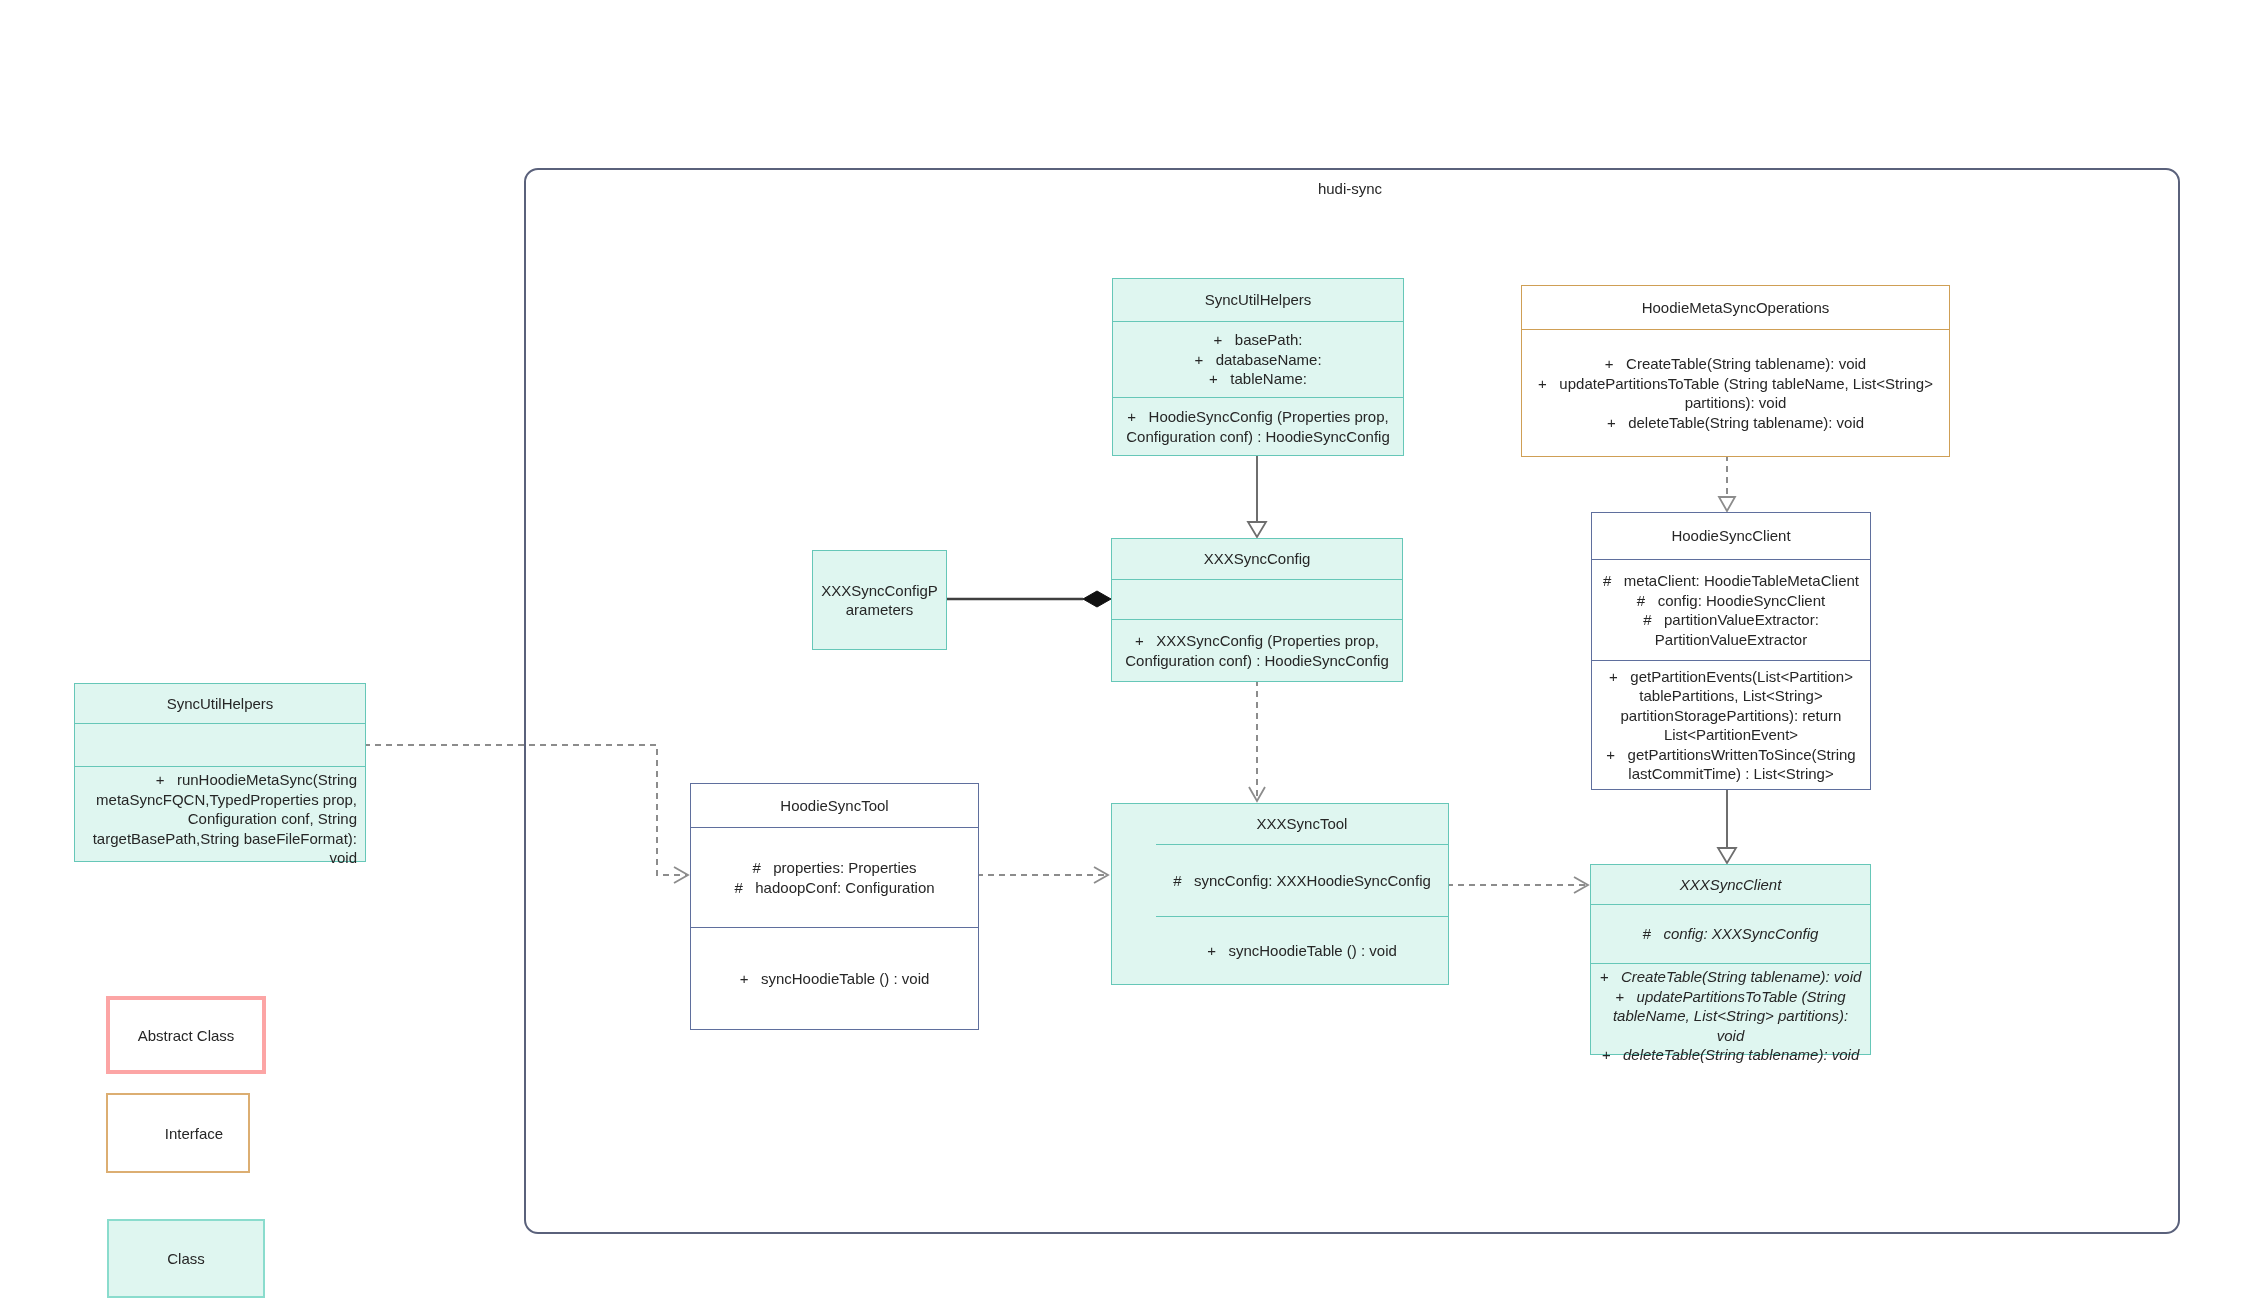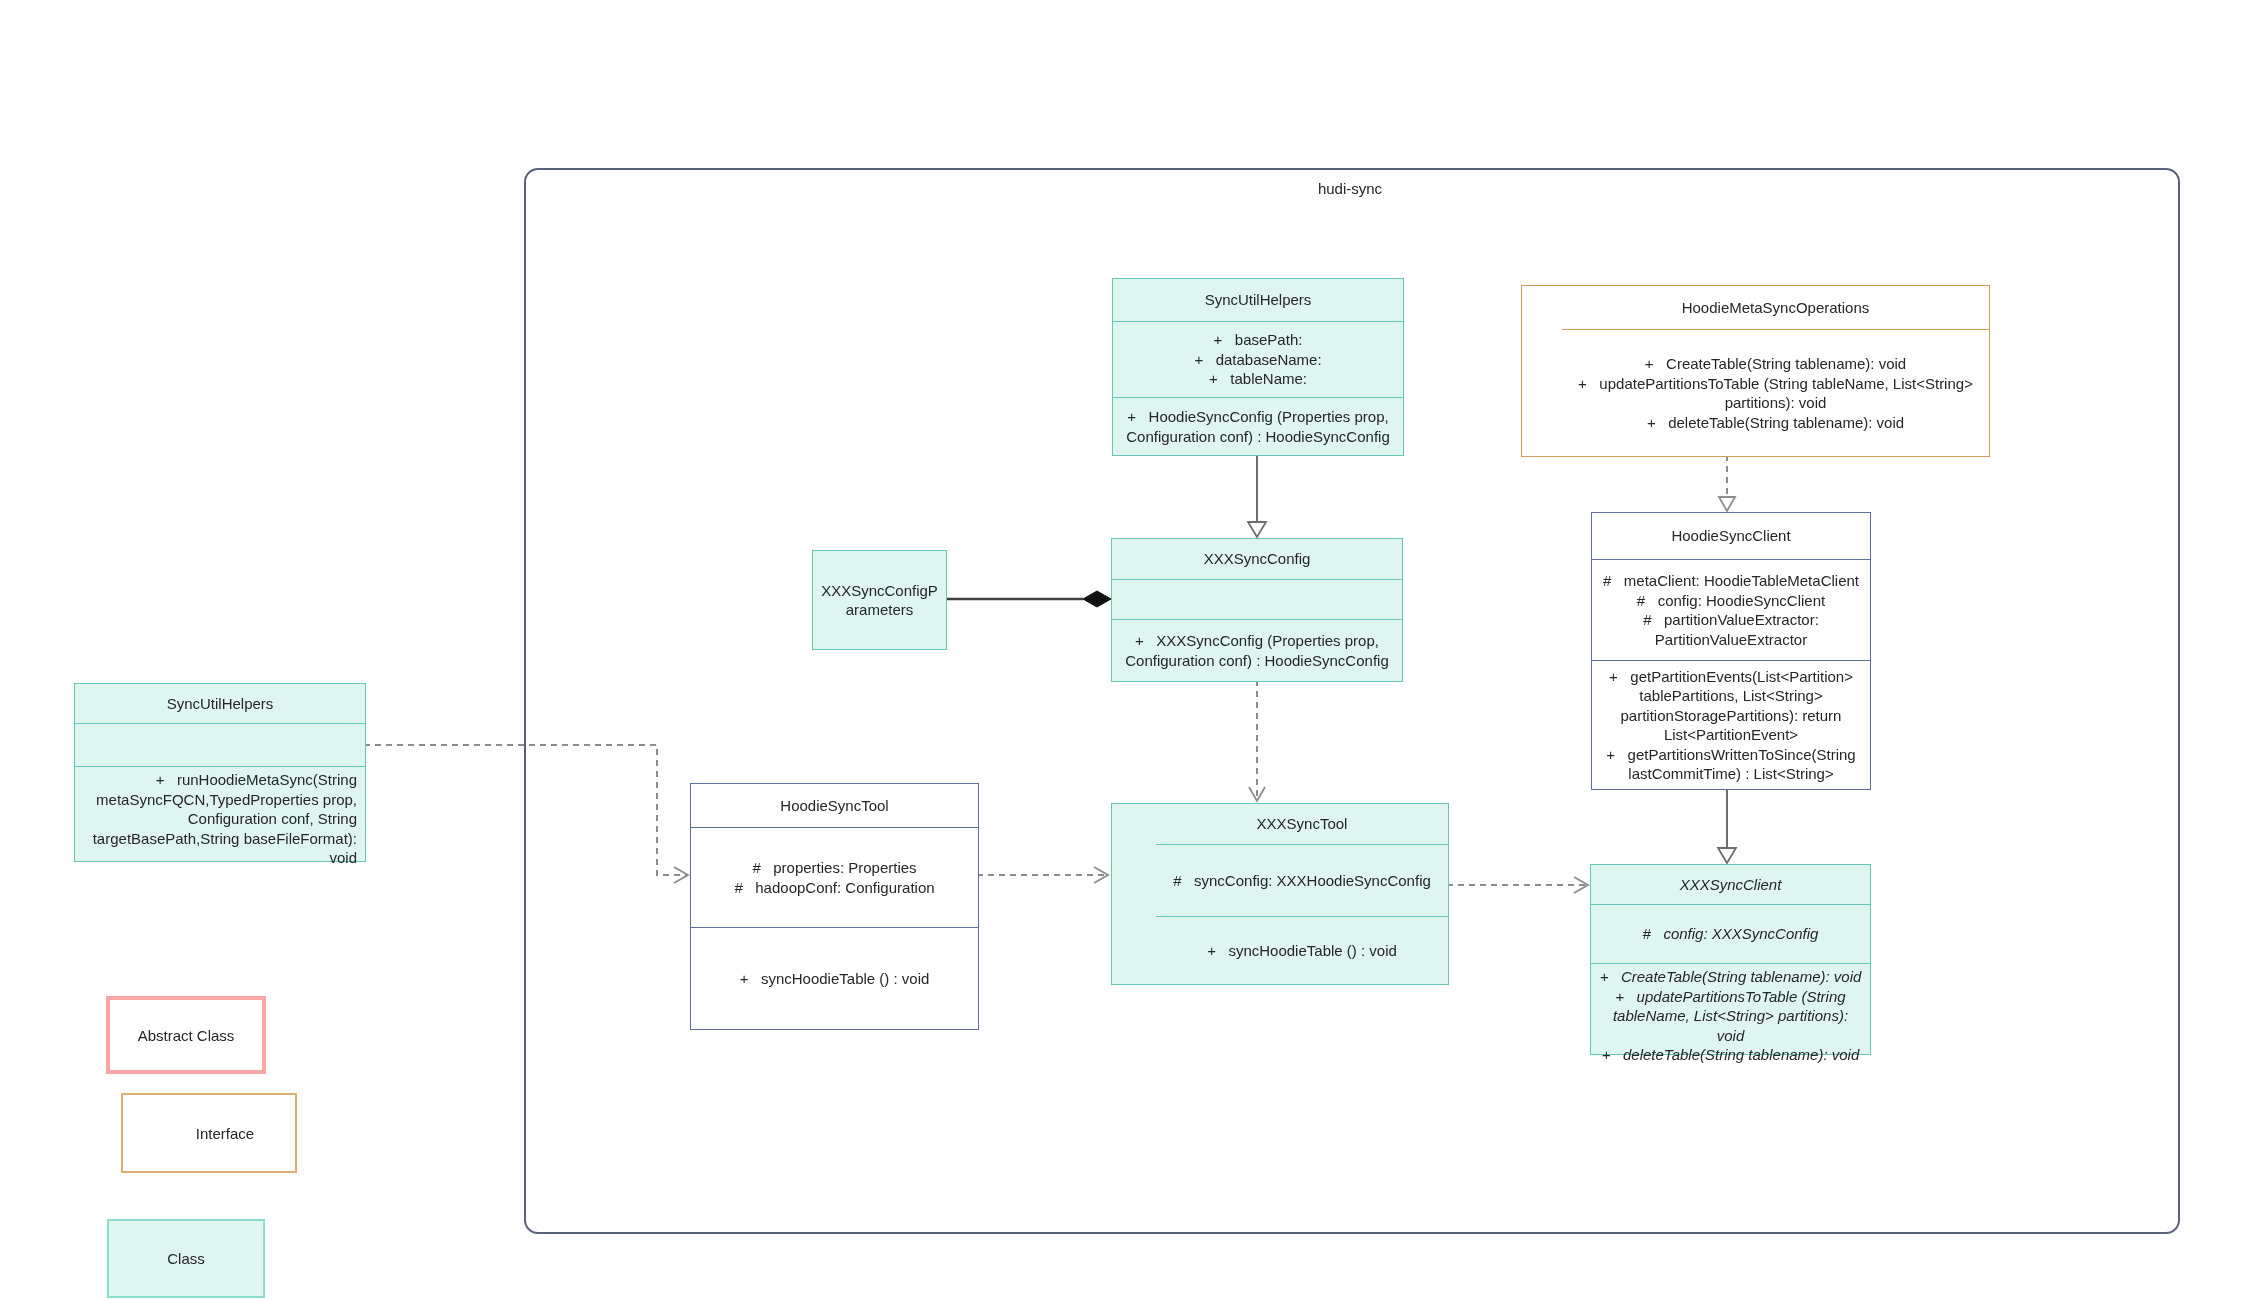--- a/index.html
+++ b/index.html
@@ -18,31 +18,31 @@
   
   .uml{position:absolute;display:grid;z-index:3;background:#fff;border:1px solid #888;
     font-size:15px;line-height:1.3;text-align:center;}
   .uml > div{display:flex;flex-direction:column;justify-content:center;align-items:center;
     padding:3px 8px;box-sizing:border-box;}
   .uml > div + div{border-top:1px solid;}
   .teal{background:#dff6f0;border-color:#66c7b8;}
   .teal > div + div{border-top-color:#66c7b8;}
   .blue{border-color:#5f6f9d;}
   .blue > div + div{border-top-color:#5f6f9d;}
-  .orange{border-color:#cf9f55;padding-left:40px;}
+  .orange{border-color:#cf9f55;}
   .orange > div + div{border-top-color:#cf9f55;}
   .uml .line{width:100%;}
   .uml-title{font-weight:400;}
   .wrapword{word-break:break-all;padding:4px 6px;}
 
   
   .legend-box{position:absolute;display:flex;align-items:center;justify-content:center;
     font-size:15px;background:#fff;z-index:3;box-sizing:border-box;}
   .legend-abstract{left:106px;top:996px;width:160px;height:78px;border:4px solid #fca5a5;}
-  .legend-interface{left:121px;top:1093px;width:176px;height:80px;border:2px solid #dcae72;padding-left:32px;}
+  .legend-interface{left:106px;top:1093px;width:144px;height:80px;border:2px solid #dcae72;padding-left:32px;}
   .legend-class{left:107px;top:1219px;width:158px;height:79px;border:2px solid #8adccd;background:#dff6f0;}
 </style>
 </head>
 <body>
 
 <div class="canvas">
 
   <div class="group-frame"></div>
   <div class="group-label">hudi-sync</div>
 

